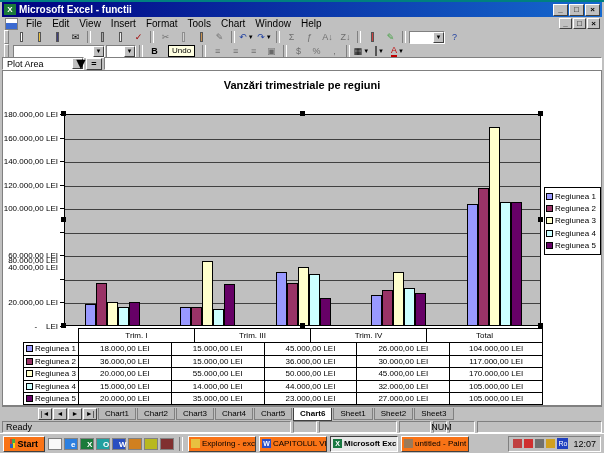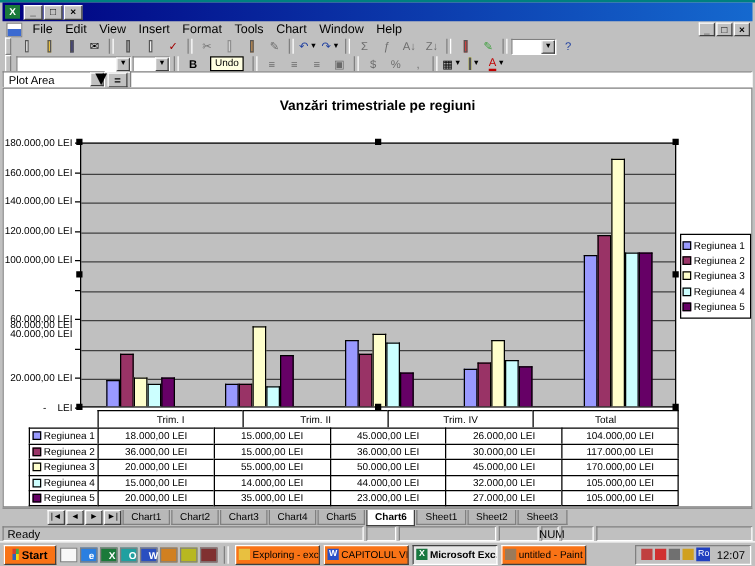--- a/index.html
+++ b/index.html
@@ -123,20 +123,21 @@
   #tray-clock{font-size:9px;margin-left:3px;}
 </style>
 </head>
 <body>
 
 <div id="screen">
   <div class="abs" id="desktop-strip"></div>
 
   <div class="abs" id="titlebar">
     <span class="app-icon">X</span>
+    <span class="title">Microsoft Excel - functii</span>
     <span id="title-controls" style="display:flex;gap:1px;">
         <button class="winbtn">_</button>
         <button class="winbtn">□</button>
         <button class="winbtn">×</button>
       </span>
   </div>
 
   <div class="abs" id="menubar">
     <span class="doc-icon"></span>
     <span id="menu-items" style="display:flex;">
@@ -396,21 +397,21 @@
         </div>
         <div class="legend-item">
           <span class="legend-marker" style="background: rgb(102, 0, 102);"></span>
           <span class="legend-label">Regiunea 5</span>
         </div>
       </div>
     <div class="abs" id="data-table">
         <div class="trow hdr">
           <div class="tcell blank col-label"></div>
           <div class="tcell col-val">Trim. I</div>
-          <div class="tcell col-val">Trim. II</div>
+          <div class="tcell col-val">Trim. III</div>
           <div class="tcell col-val">Trim. IV</div>
           <div class="tcell col-val last">Total</div>
         </div>
         <div class="trow">
           <div class="tcell rowlabel col-label">
             <span class="key" style="background: rgb(153, 153, 255);"></span>
             <span>Regiunea 1</span>
           </div>
           <div class="tcell col-val">18.000,00 LEI</div>
           <div class="tcell col-val">15.000,00 LEI</div>

